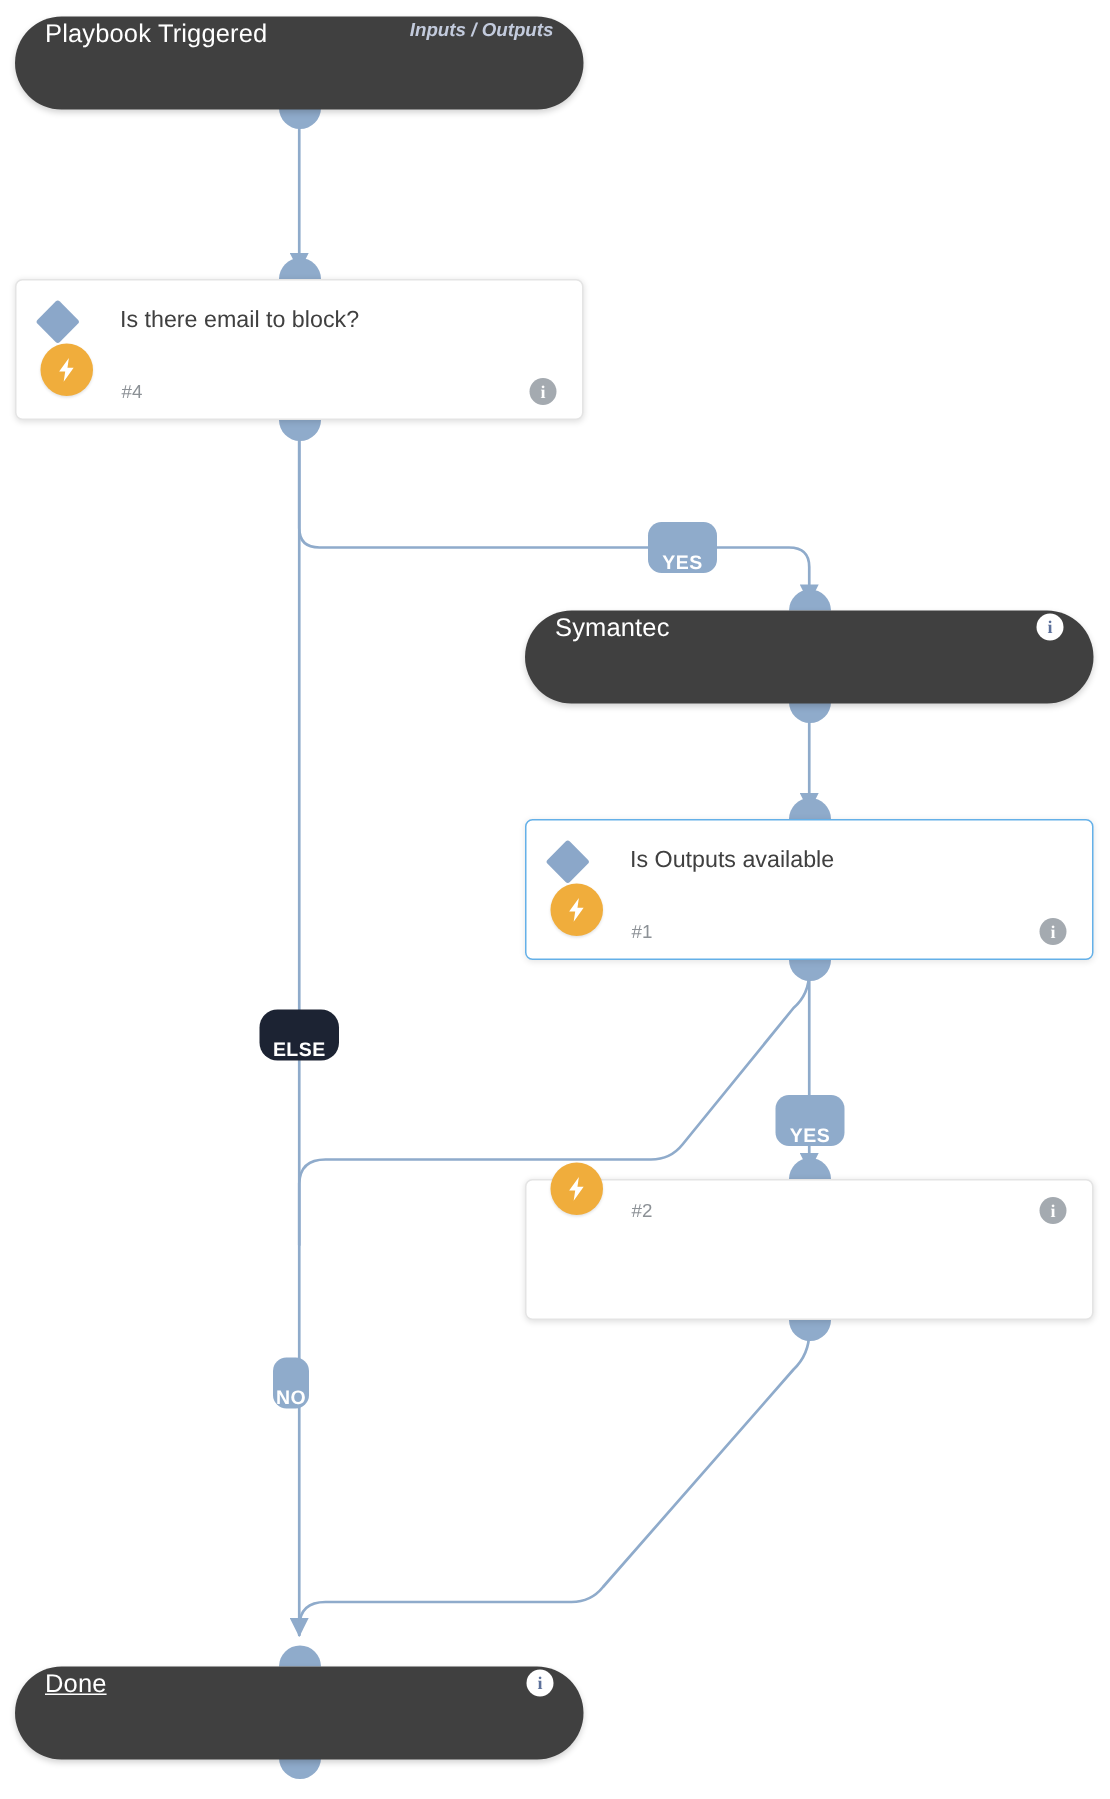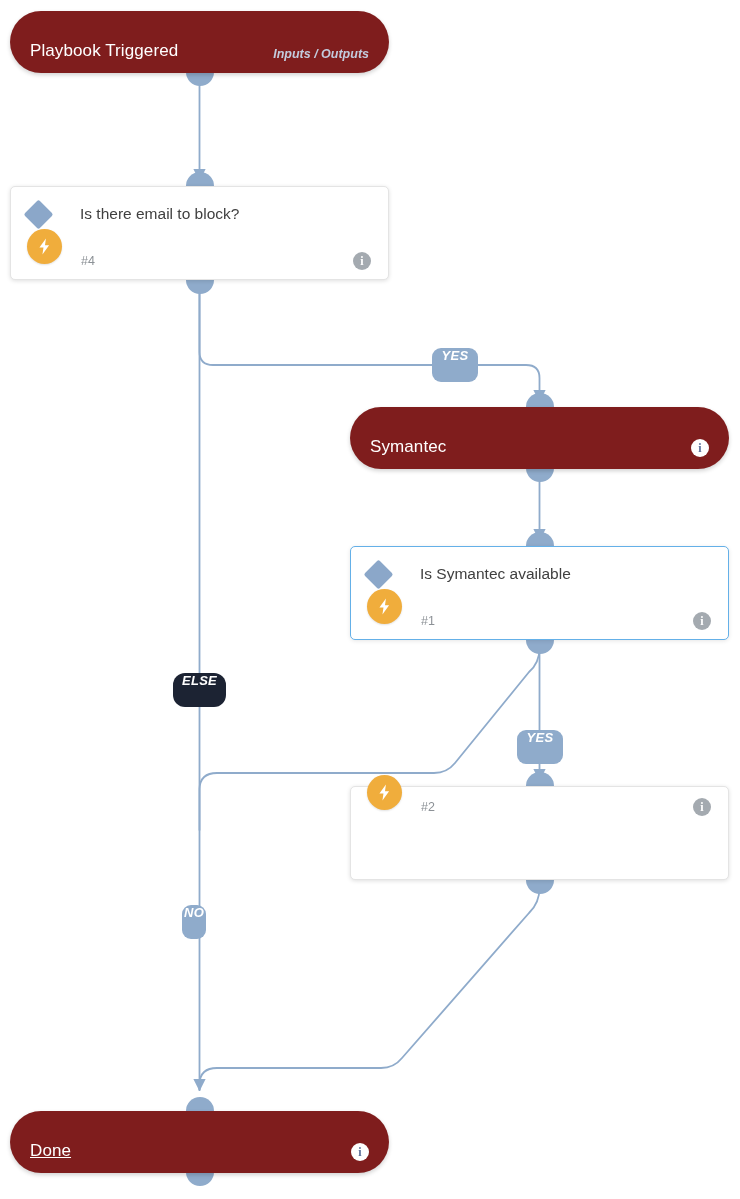--- a/index.html
+++ b/index.html
@@ -35,25 +35,25 @@
 
   
   .node {
     position: absolute;
     box-sizing: border-box;
   }
 
   
   .pill {
     border-radius: 34px;
-    background: #7f1d1d;
+    background: #404040;
     box-shadow: 0 2px 4px rgba(0,0,0,0.18);
     display: flex;
-    align-items: flex-end;
-    padding: 12px 20px;
+    align-items: flex-start;
+    padding: 2px 20px;
     color: #ffffff;
   }
   .pill-title {
     font-size: 17px;
     font-weight: 400;
     letter-spacing: 0.1px;
     color: #ffffff;
     white-space: nowrap;
   }
   .pill-sub {
@@ -166,28 +166,27 @@
     border-radius: 0 0 14px 14px;
   }
   .port.top {
     border-radius: 14px 14px 0 0;
   }
 
   
   .edge-label {
     position: absolute;
     display: flex;
-    align-items: flex-start;
+    align-items: flex-end;
     justify-content: center;
     border-radius: 9px;
     font-size: 13px;
     font-weight: 700;
     letter-spacing: 0.3px;
     color: #ffffff;
-    font-style: italic;
   }
   .edge-label.yes,
   .edge-label.no {
     background: #8fabcb;
   }
   .edge-label.els {
     background: #1c2333;
     border-radius: 12px;
   }
 </style>
@@ -281,21 +280,21 @@
   <div class="node pill" style="left:350px; top:407px; width:379px; height:62px;">
     <span class="pill-title">Symantec</span>
     <span class="info-icon on-pill">
         <span>i</span>
       </span>
   </div>
 
   <div class="node card selected" style="left:350px; top:546px; width:379px; height:94px;">
     <div class="card-top">
       <span class="diamond-icon"></span>
-      <span class="card-title">Is Symantec available</span>
+      <span class="card-title">Is Outputs available</span>
     </div>
     <div class="card-bottom">
       <span class="bolt-badge">
         <svg width="19" height="19" viewBox="0 0 24 24" aria-hidden="true">
           <path d="M13.8 2 L5.6 13.4 h5.1 L9.4 22 l8.4 -11.6 h-5.2 z" fill="#ffffff"></path>
         </svg>
       </span>
       <span class="card-num">#1</span>
       <span class="info-icon">
           <span>i</span>

